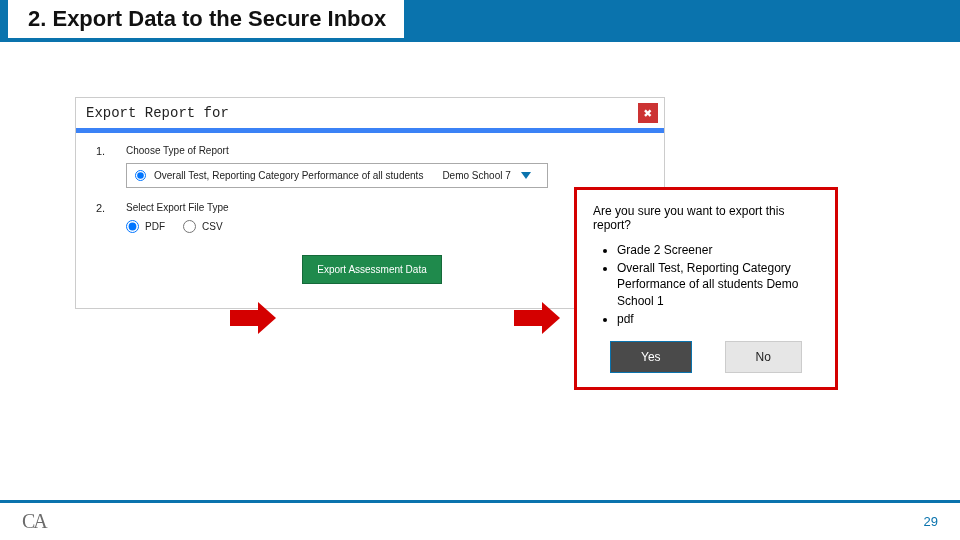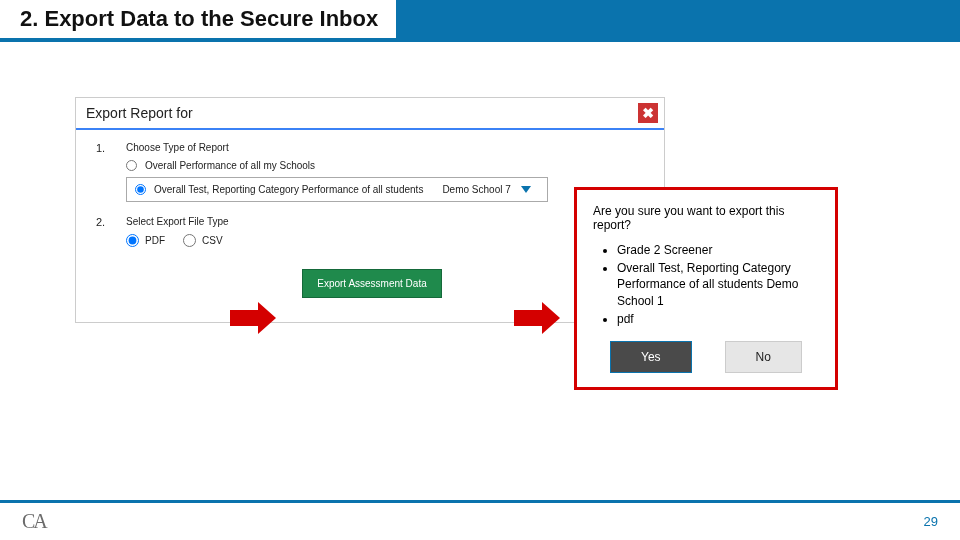--- a/index.html
+++ b/index.html
@@ -12,20 +12,21 @@
     width: 100%;
     display: flex;
     align-items: flex-start;
   }
   .title-tab {
     background: #fff;
     padding: 6px 18px 6px 20px;
     font-size: 22px;
     font-weight: 700;
     color: #111;
+    margin-left: 8px;
   }
 
   
   .content-area {
     position: relative;
     width: 100%;
     height: 458px; 
   }
 
   
@@ -35,21 +36,22 @@
     top: 55px;
     width: 590px;
     border: 1px solid #ccc;
     background: #fff;
   }
   .export-panel-header {
     display: flex;
     align-items: center;
     justify-content: space-between;
     padding: 5px 6px 5px 10px;
-    border-bottom: 2px solid #3b82f6;
+    border-bottom: 5px solid #3b82f6;
+    font-family: Liberation Mono, monospace;
   }
   .export-panel-title { font-size: 14px; color: #222; }
   .close-btn {
     width: 20px; height: 20px;
     background: #cc3333;
     color: #fff;
     display: flex; align-items: center; justify-content: center;
     font-weight: bold; font-size: 14px;
     cursor: pointer;
   }
@@ -182,24 +184,20 @@
       </div>
     </div>
     <div class="export-panel-body">
 
       <div class="step">
         <div class="step-header">
           <span class="step-num">1.</span>
           <span class="step-title">Choose Type of Report</span>
         </div>
         <div class="options">
-          <div class="opt-row">
-            <input type="radio" name="rtype" style="">
-            <span>Overall Performance of all my Schools</span>
-          </div>
           <div class="opt-row boxed">
             <input type="radio" name="rtype" checked="" style="">
             <span>Overall Test, Reporting Category Performance of all students</span>
             <span class="school-select">
               <span>Demo School 7</span>
               <span class="caret-down"></span>
             </span>
           </div>
         </div>
       </div>

